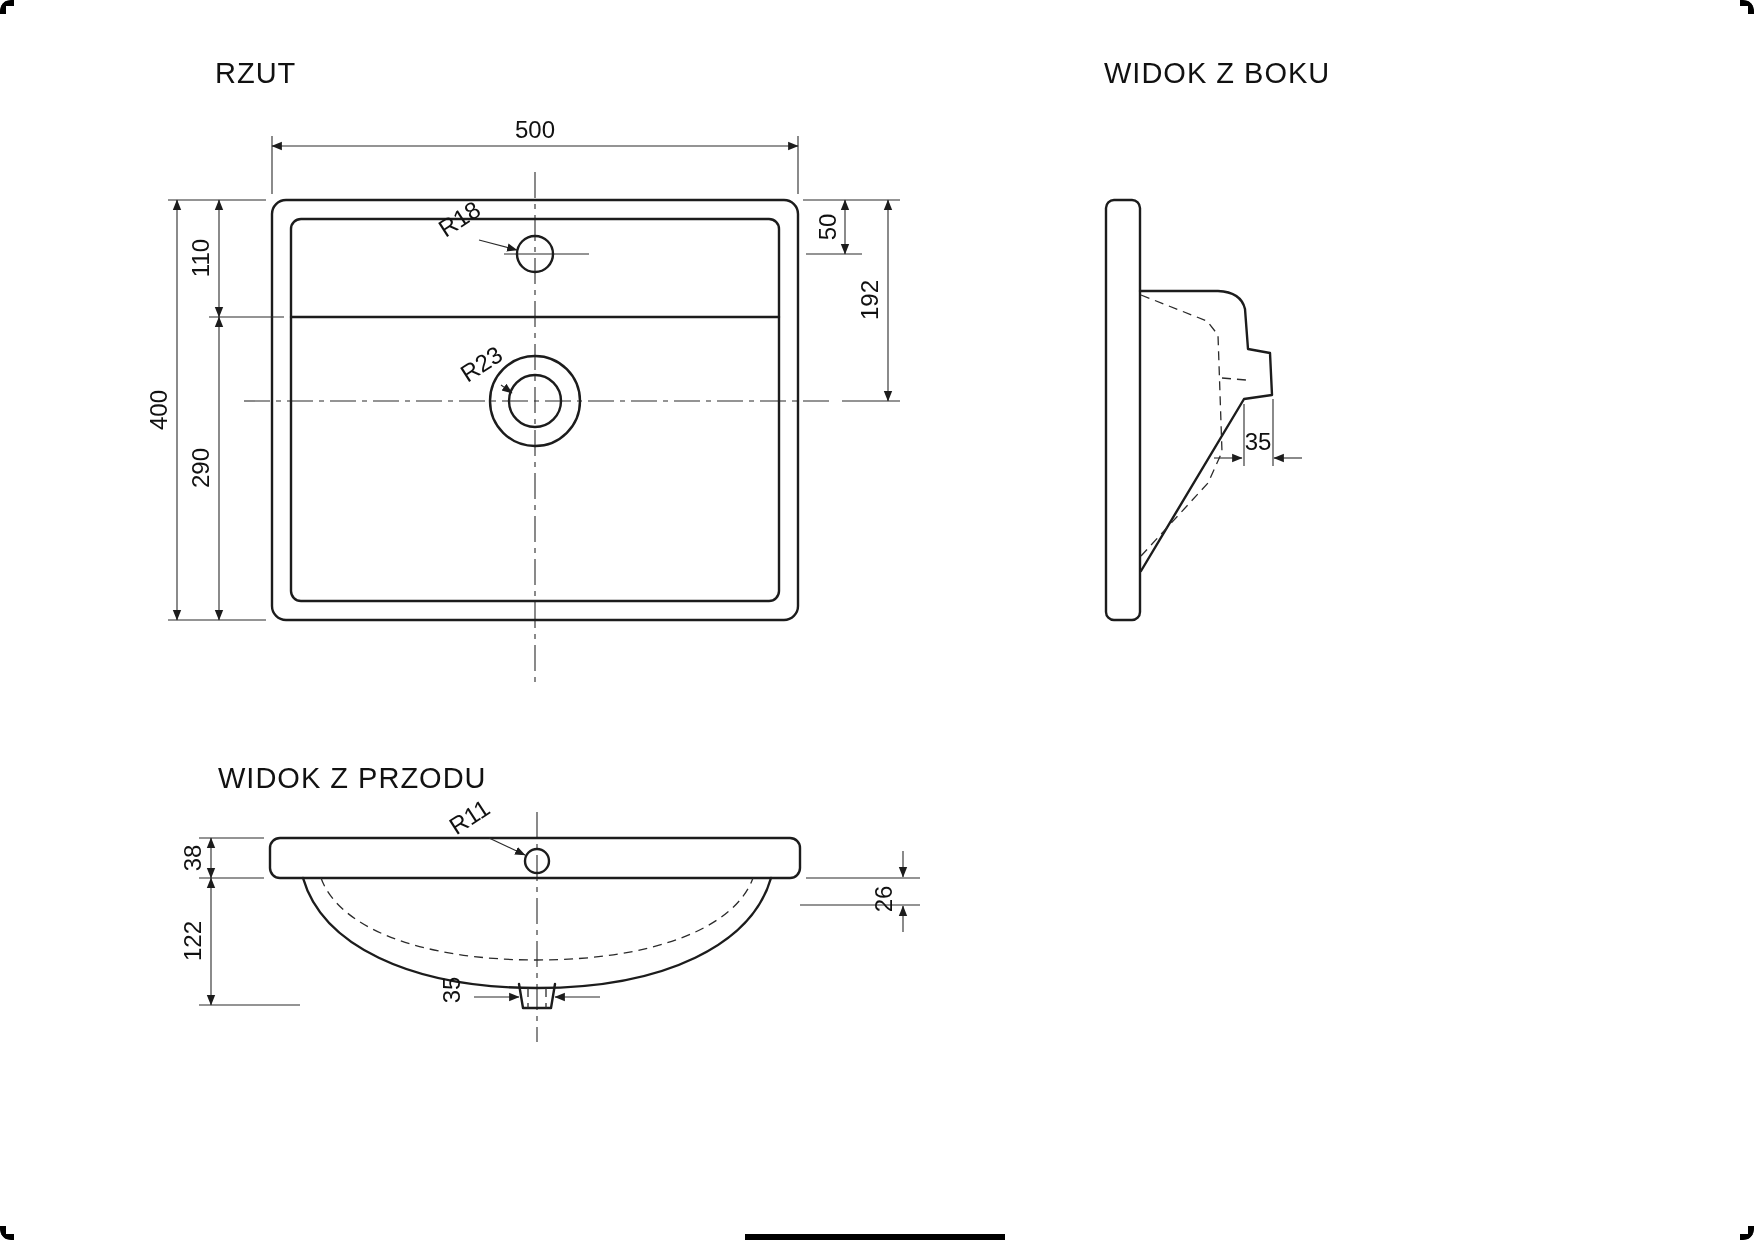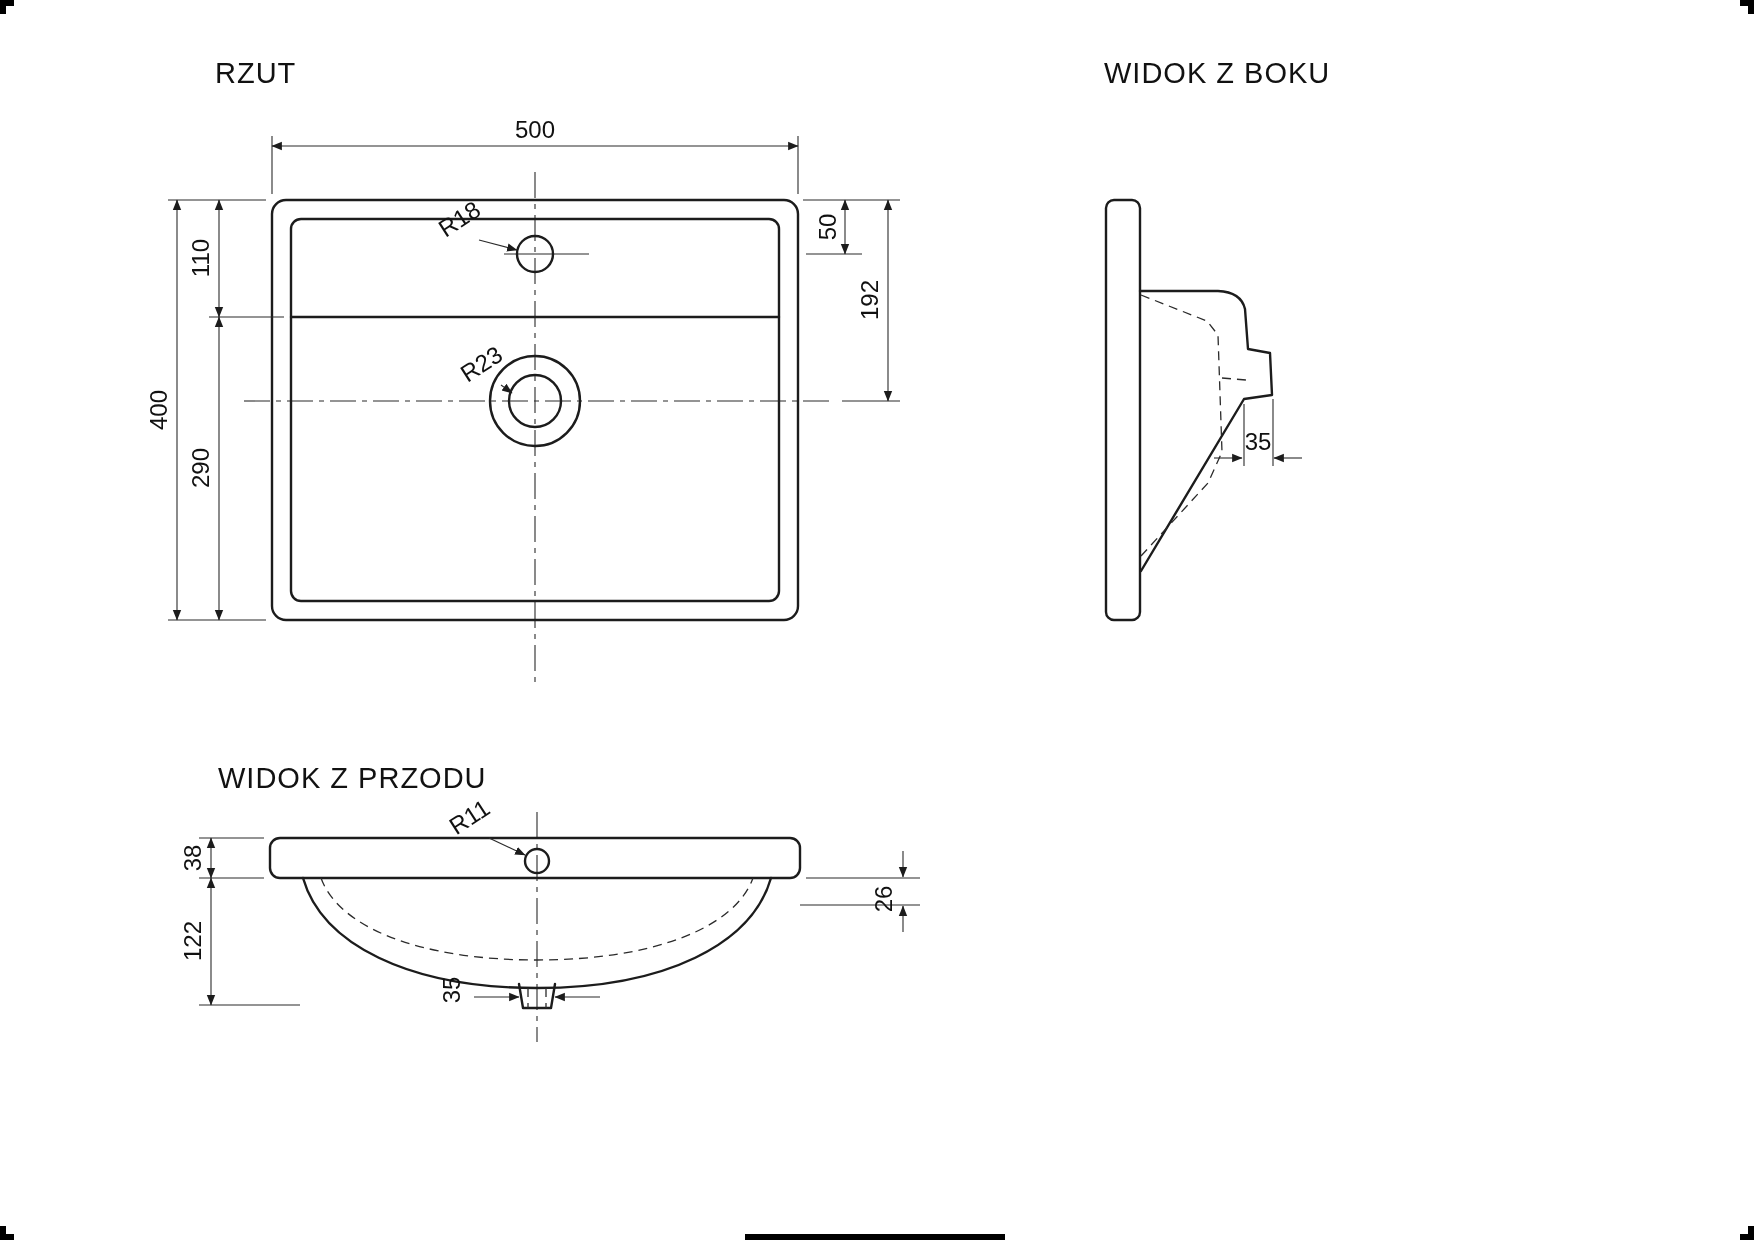--- a/index.html
+++ b/index.html
@@ -9,20 +9,21 @@
     width: 1754px;
     height: 1240px;
     font-family: "Liberation Sans", sans-serif;
   }
   .page {
     position: relative;
     width: 1754px;
     height: 1240px;
     background: #ffffff;
     overflow: hidden;
+    border-radius: 11px;
   }
   svg { display: block; }
   .obj  { stroke: #1c1c1c; stroke-width: 2.4; fill: none; stroke-linejoin: round; stroke-linecap: round; }
   .thin { stroke: #2b2b2b; stroke-width: 1.1; fill: none; }
   .cl   { stroke: #2b2b2b; stroke-width: 1.1; fill: none; stroke-dasharray: 26 6 5 6; }
   .hid  { stroke: #2b2b2b; stroke-width: 1.3; fill: none; stroke-dasharray: 9 6; }
   text  { fill: #111111; font-family: "Liberation Sans", sans-serif; }
   .dimtext { font-size: 24px; }
   .title   { font-size: 29px; letter-spacing: 1px; }
   .crop { position: absolute; background: #000; }

